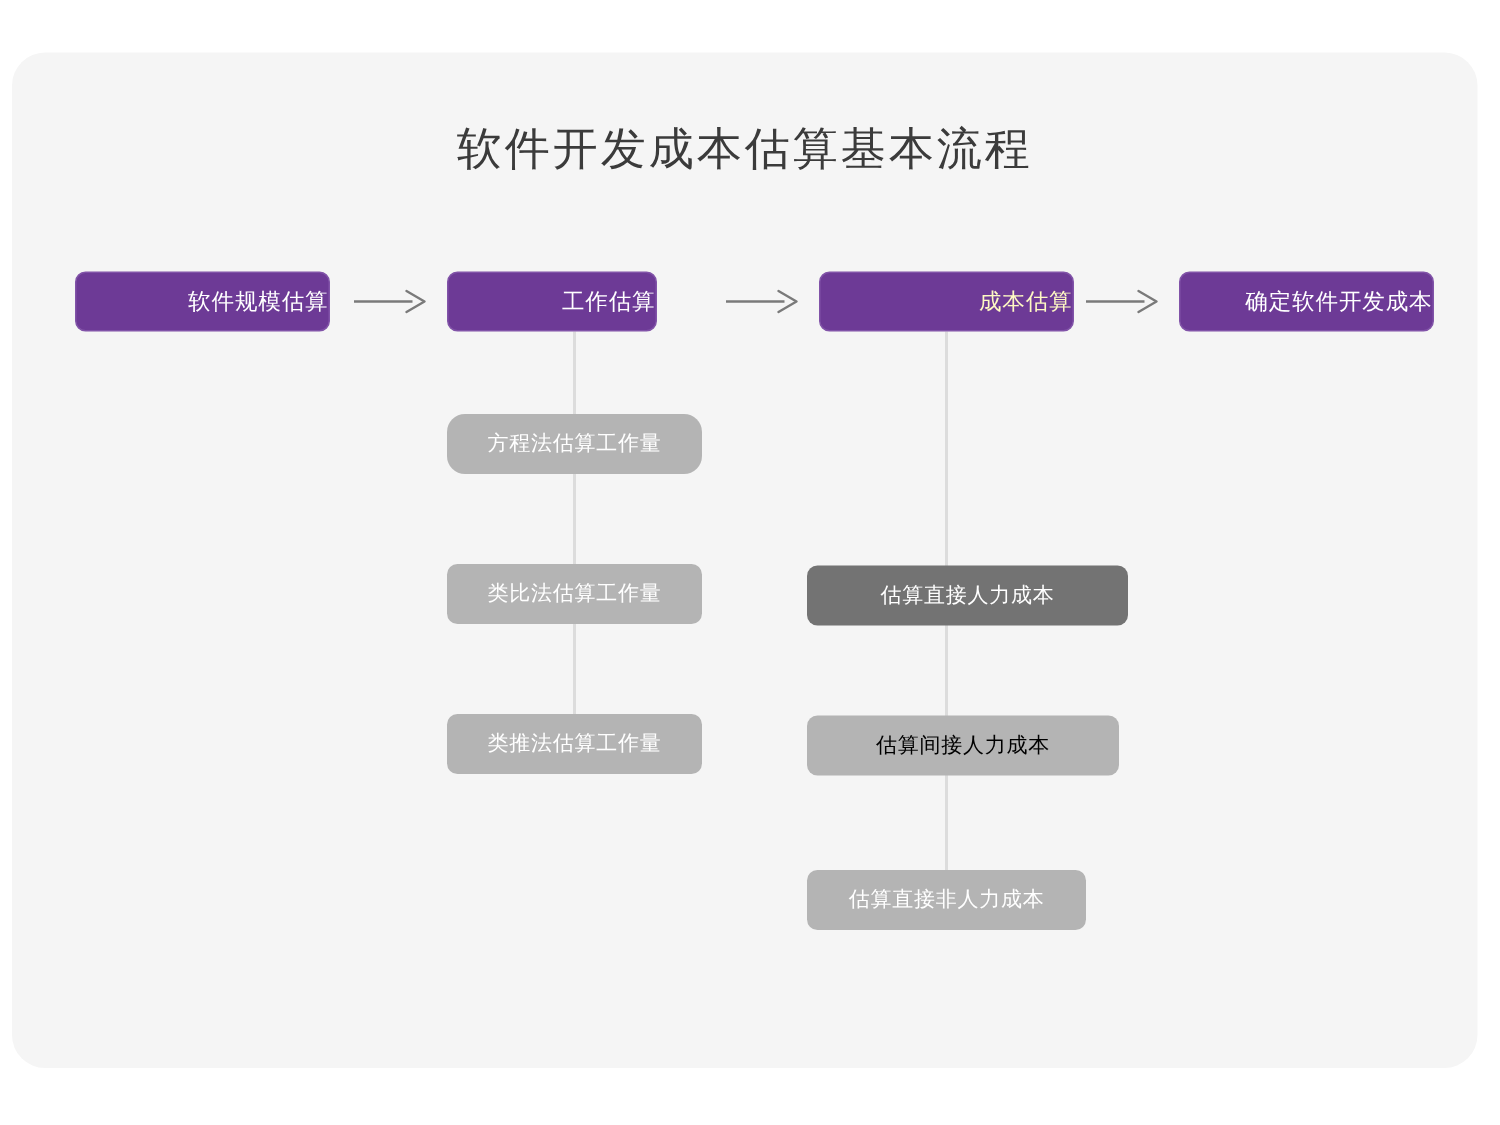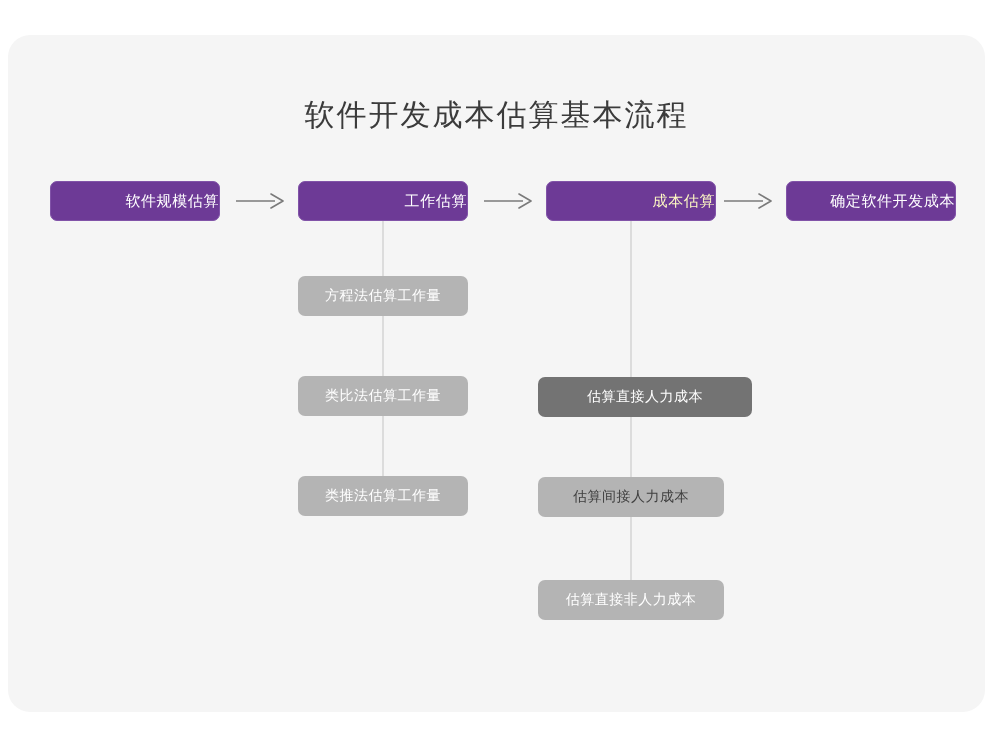--- a/index.html
+++ b/index.html
@@ -88,21 +88,21 @@
     align-items: center;
     justify-content: center;
     white-space: nowrap;
   }
 
   
   #title {
     position: absolute;
     z-index: 4;
     left: 0;
-    top: 60px;
+    top: 44px;
     width: 977px;
     text-align: center;
     font-size: 30px;
     color: #3b3b3b;
     letter-spacing: 2px;
   }
 </style>
 </head>
 <body>
 
@@ -127,39 +127,39 @@
         </div>
         <div class="arrow" style="left: 716px; top: 154px; width: 48px;">
           <svg width="48" height="24" viewBox="0 0 48 24">
             <line x1="0" y1="12" x2="39" y2="12" stroke="#7a7a7a" stroke-width="1.6"></line>
             <polyline points="35,5 47,12 35,19" fill="none" stroke="#7a7a7a" stroke-width="1.6" stroke-linecap="round" stroke-linejoin="round"></polyline>
           </svg>
         </div>
         <div class="stage-node" style="left: 42px; top: 146px; width: 170px; background: rgb(109, 58, 150); border-color: rgb(129, 83, 168); color: rgb(255, 255, 255);">
           <span>软件规模估算</span>
         </div>
-        <div class="stage-node" style="left: 290px; top: 146px; width: 170px; background: rgb(109, 58, 150); border-color: rgb(129, 83, 168); color: rgb(255, 255, 255);">
+        <div class="stage-node" style="left: 290px; top: 146px; width: 140px; background: rgb(109, 58, 150); border-color: rgb(129, 83, 168); color: rgb(255, 255, 255);">
           <span>工作估算</span>
         </div>
-        <div class="sub-node" style="left: 290px; top: 241px; width: 170px; background: rgb(180, 180, 180); color: rgb(255, 255, 255);">
+        <div class="sub-node" style="left: 290px; top: 241px; width: 170px; background: rgb(180, 180, 180); color: rgb(255, 255, 255); border-radius: 12px;">
           <span>方程法估算工作量</span>
         </div>
         <div class="sub-node" style="left: 290px; top: 341px; width: 170px; background: rgb(180, 180, 180); color: rgb(255, 255, 255);">
           <span>类比法估算工作量</span>
         </div>
         <div class="sub-node" style="left: 290px; top: 441px; width: 170px; background: rgb(180, 180, 180); color: rgb(255, 255, 255);">
           <span>类推法估算工作量</span>
         </div>
         <div class="stage-node" style="left: 538px; top: 146px; width: 170px; background: rgb(109, 58, 150); border-color: rgb(129, 83, 168); color: #fef9c3;">
           <span>成本估算</span>
         </div>
         <div class="sub-node" style="left: 530px; top: 342px; width: 214px; background: #737373; color: rgb(255, 255, 255);">
           <span>估算直接人力成本</span>
         </div>
-        <div class="sub-node" style="left: 530px; top: 442px; width: 186px; background: rgb(180, 180, 180); color: #404040;">
+        <div class="sub-node" style="left: 530px; top: 442px; width: 208px; background: rgb(180, 180, 180); color: #000000;">
           <span>估算间接人力成本</span>
         </div>
         <div class="sub-node" style="left: 530px; top: 545px; width: 186px; background: rgb(180, 180, 180); color: rgb(255, 255, 255);">
           <span>估算直接非人力成本</span>
         </div>
         <div class="stage-node" style="left: 778px; top: 146px; width: 170px; background: rgb(109, 58, 150); border-color: rgb(129, 83, 168); color: rgb(255, 255, 255);">
           <span>确定软件开发成本</span>
         </div>
       </div>
   </div>

